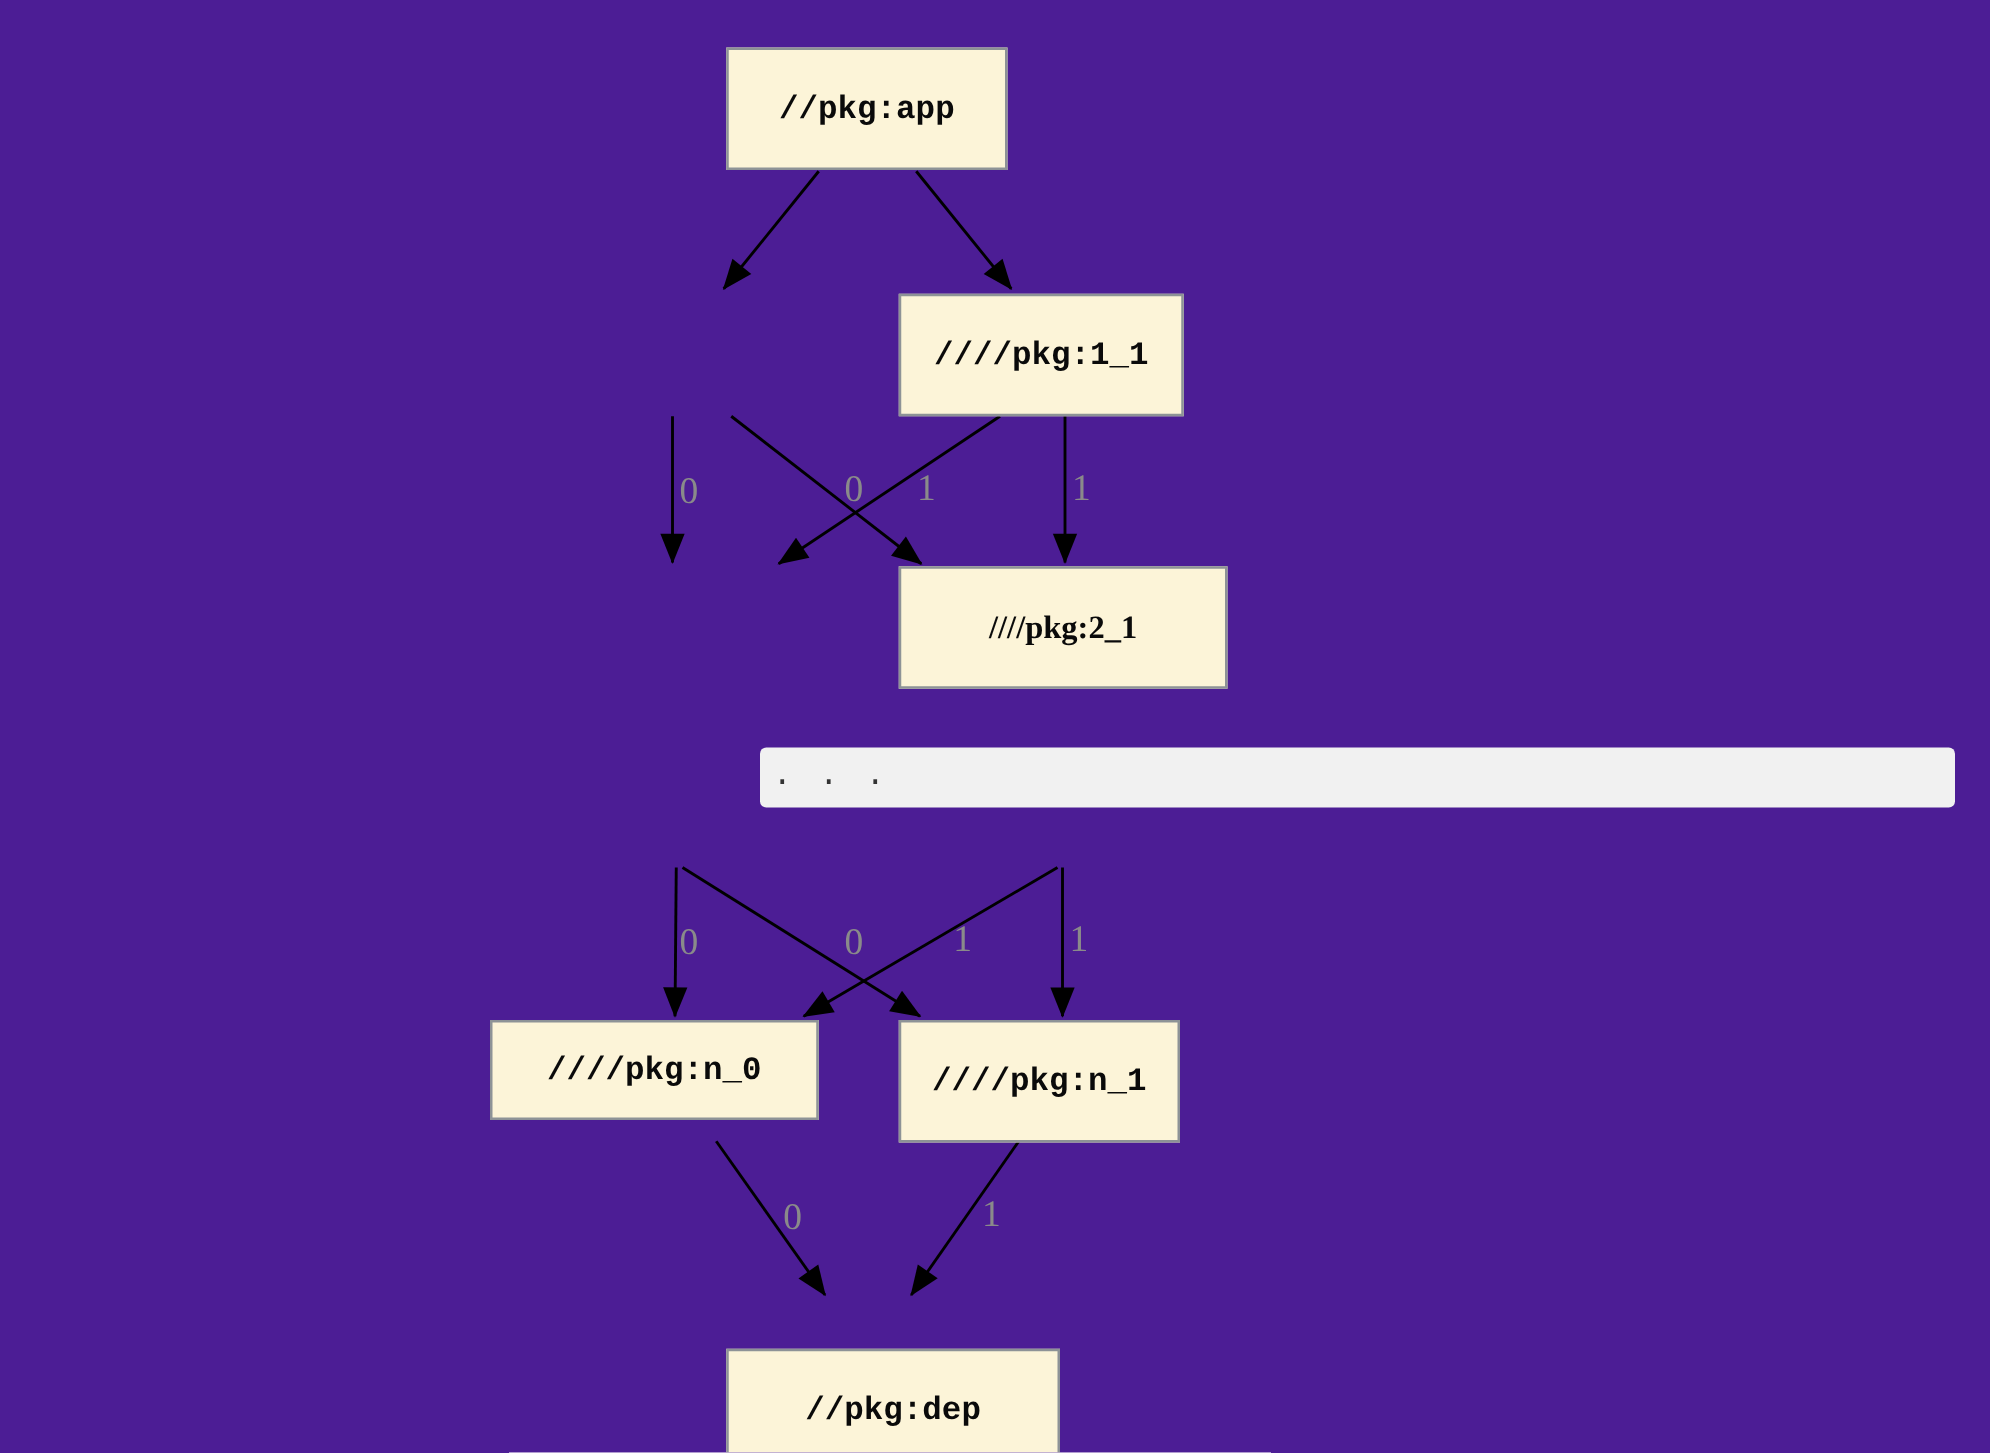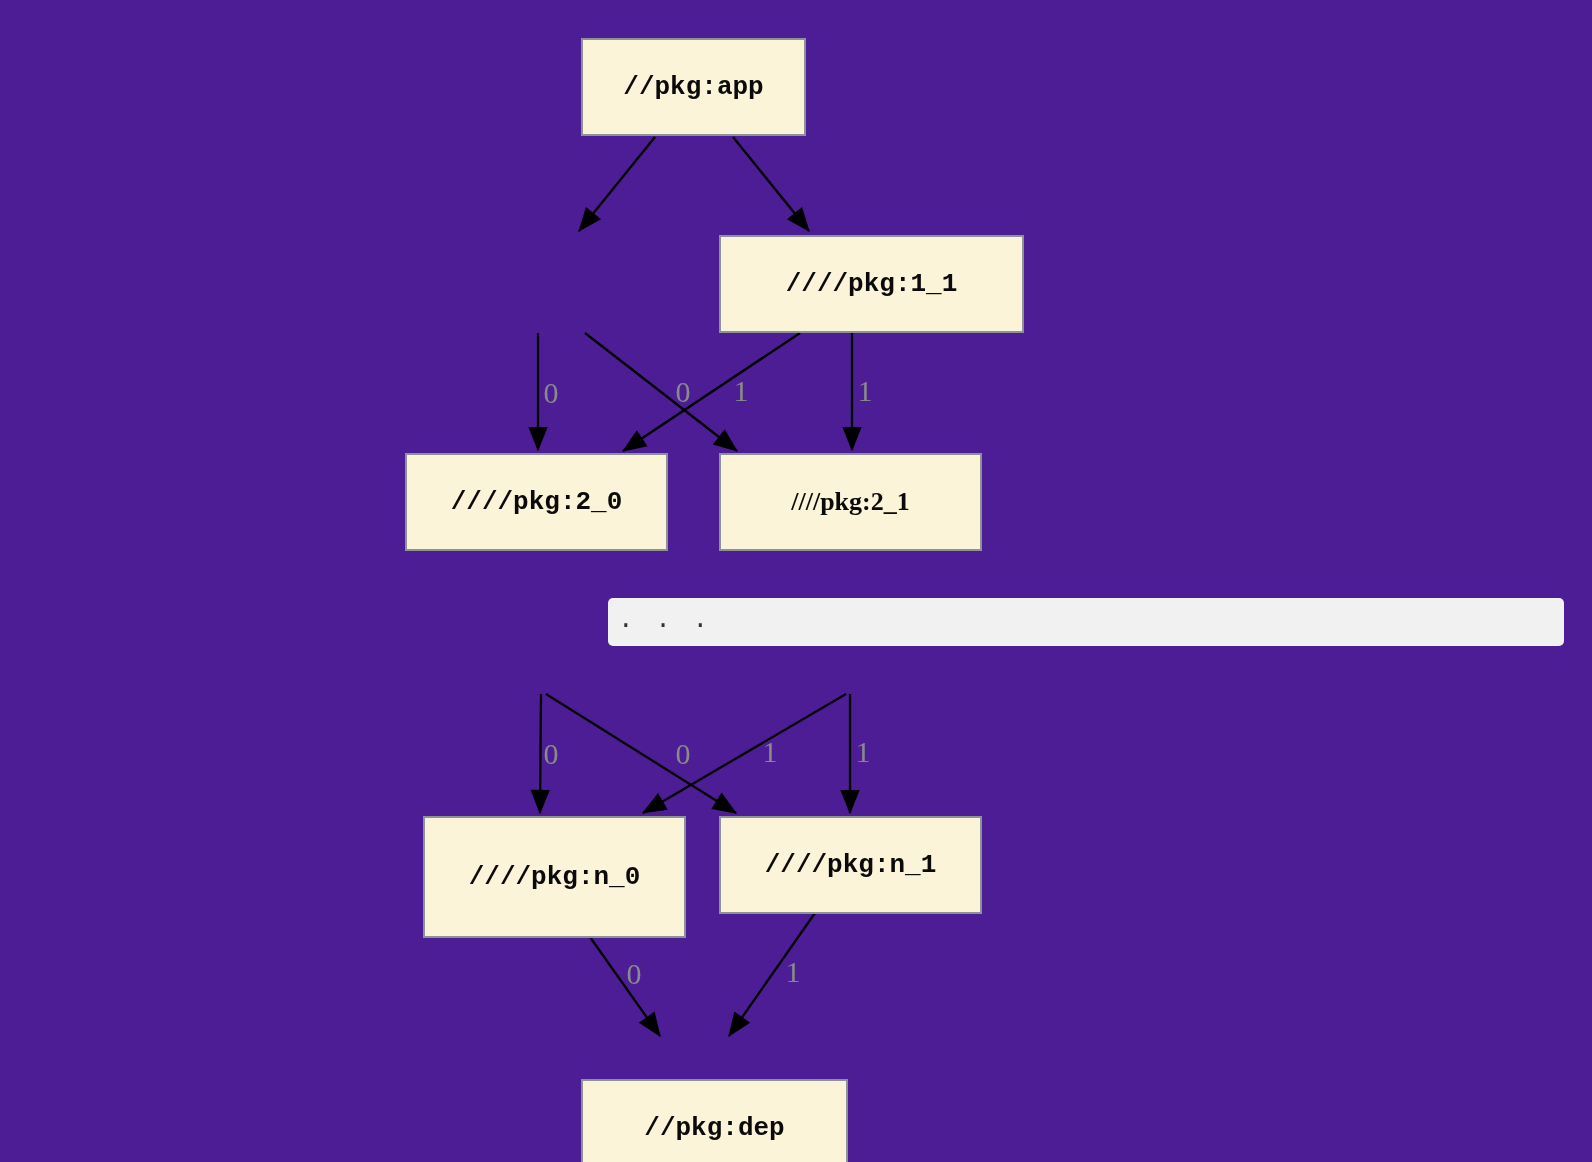--- a/index.html
+++ b/index.html
@@ -22,25 +22,25 @@
     position:absolute;
     box-sizing:border-box;
     background:#FCF4D8;
     border:2px solid #8D9296;
     display:flex; align-items:center; justify-content:center;
     font-size:26px; font-weight:bold; color:#0a0a0a;
     white-space:nowrap;
   }
   .node-app  { left:581px; top:38px;   width:225px; height:98px; }
   .node-1-0  { left:405px; top:235px;  width:263px; height:98px; }
-  .node-1-1  { left:719px; top:235px;  width:305px; height:98px; }
+  .node-1-1  { left:719px; top:235px;  width:228px; height:98px; }
   .node-2-0  { left:405px; top:453px;  width:263px; height:98px; }
   .node-2-1  { left:719px; top:453px;  width:263px; height:98px;font-family:Liberation Serif, serif; }
-  .node-n-0  { left:423px; top:816px;  width:263px; height:122px; }
-  .node-n-1  { left:719px; top:816px;  width:263px; height:98px; }
+  .node-n-0  { left:392px; top:816px;  width:263px; height:80px; }
+  .node-n-1  { left:719px; top:816px;  width:225px; height:98px; }
   .node-dep  { left:581px; top:1039px; width:267px; height:98px;margin-top:40px; }
   .edgelabel {
     position:absolute;
     transform:translate(-50%,-50%);
     font-family:"Liberation Serif","DejaVu Serif",serif;
     font-size:30px; color:#8A8A8A;
     line-height:1;
   }
   .el-0 { left:551px; top:393px; }
   .el-1 { left:683px; top:392px; }
@@ -85,21 +85,20 @@
     <line x1="541" y1="694" x2="540" y2="813" marker-end="url(#ah)"></line>
     <line x1="546" y1="694" x2="736" y2="813" marker-end="url(#ah)"></line>
     <line x1="846" y1="694" x2="643" y2="813" marker-end="url(#ah)"></line>
     <line x1="850" y1="694" x2="850" y2="813" marker-end="url(#ah)"></line>
     <line x1="573" y1="913" x2="660" y2="1036" marker-end="url(#ah)"></line>
     <line x1="815" y1="913" x2="729" y2="1036" marker-end="url(#ah)"></line>
   </svg>
 
   <div class="node node-app">//pkg:app</div>
   <div class="node node-1-1">////pkg:1_1</div>
-  <div class="node node-2-0">////pkg:2_0</div>
   <div class="node node-2-1">////pkg:2_1</div>
   <div class="node node-n-0">////pkg:n_0</div>
   <div class="node node-n-1">////pkg:n_1</div>
   <div class="node node-dep">//pkg:dep</div>
 
   <div class="ellipsis-band">. . .</div>
 
   <span class="edgelabel el-0">0</span>
   <span class="edgelabel el-1">0</span>
   <span class="edgelabel el-2">1</span>

